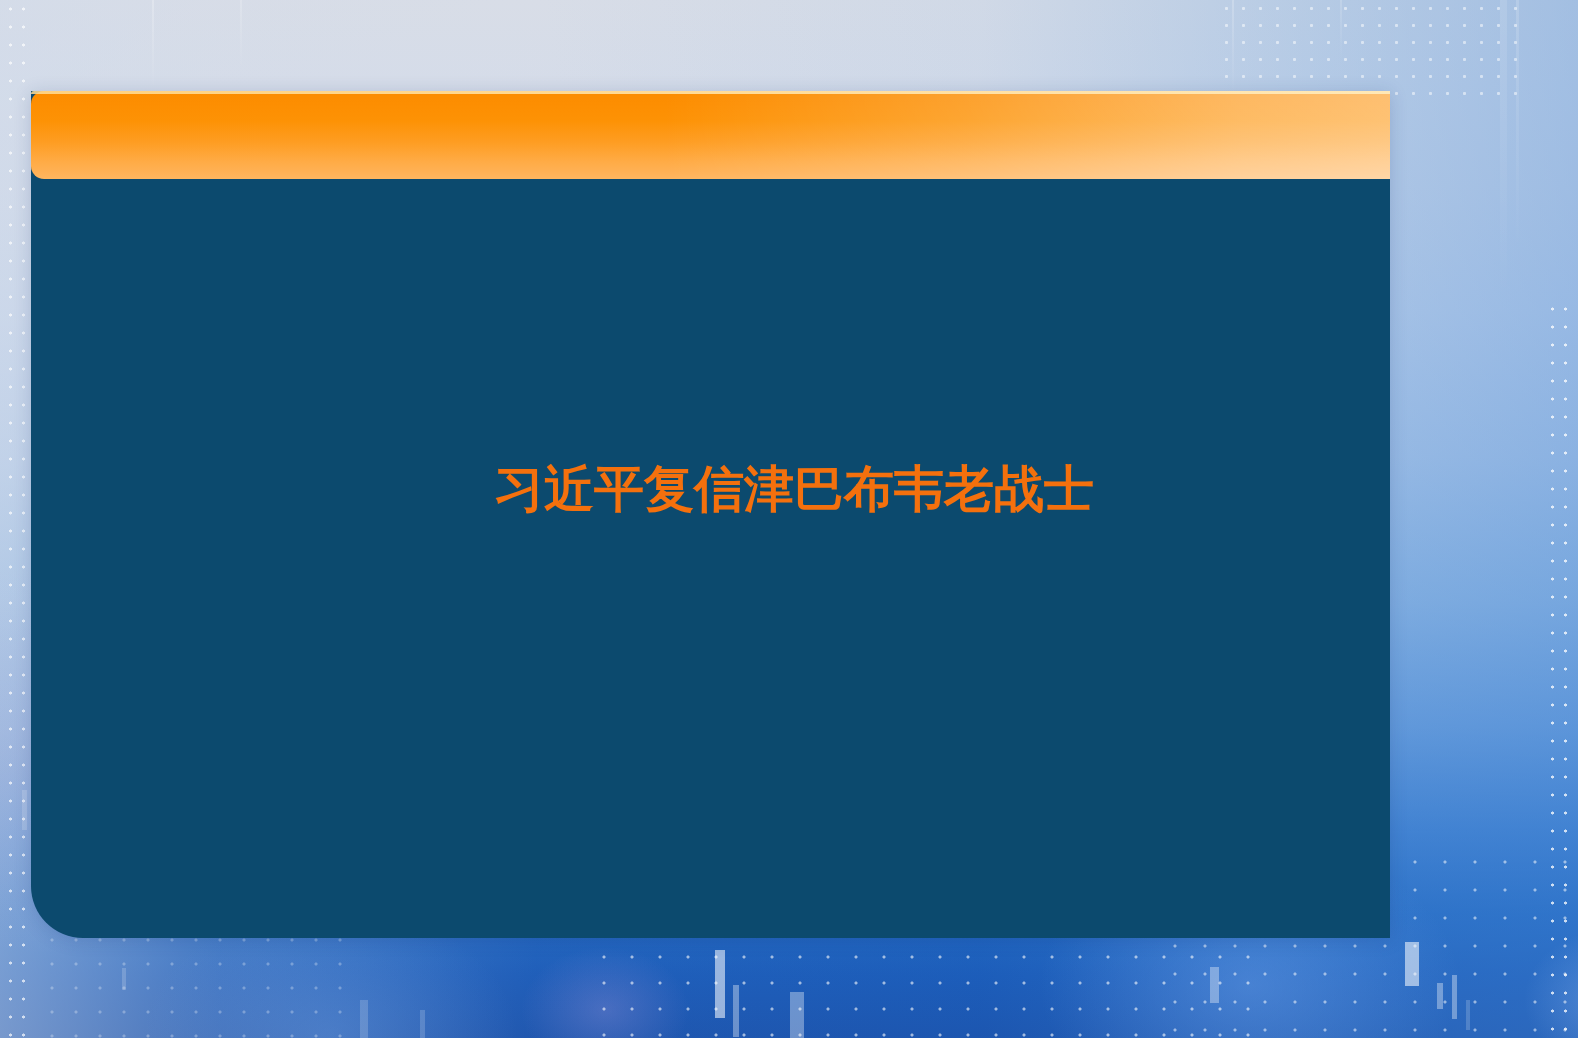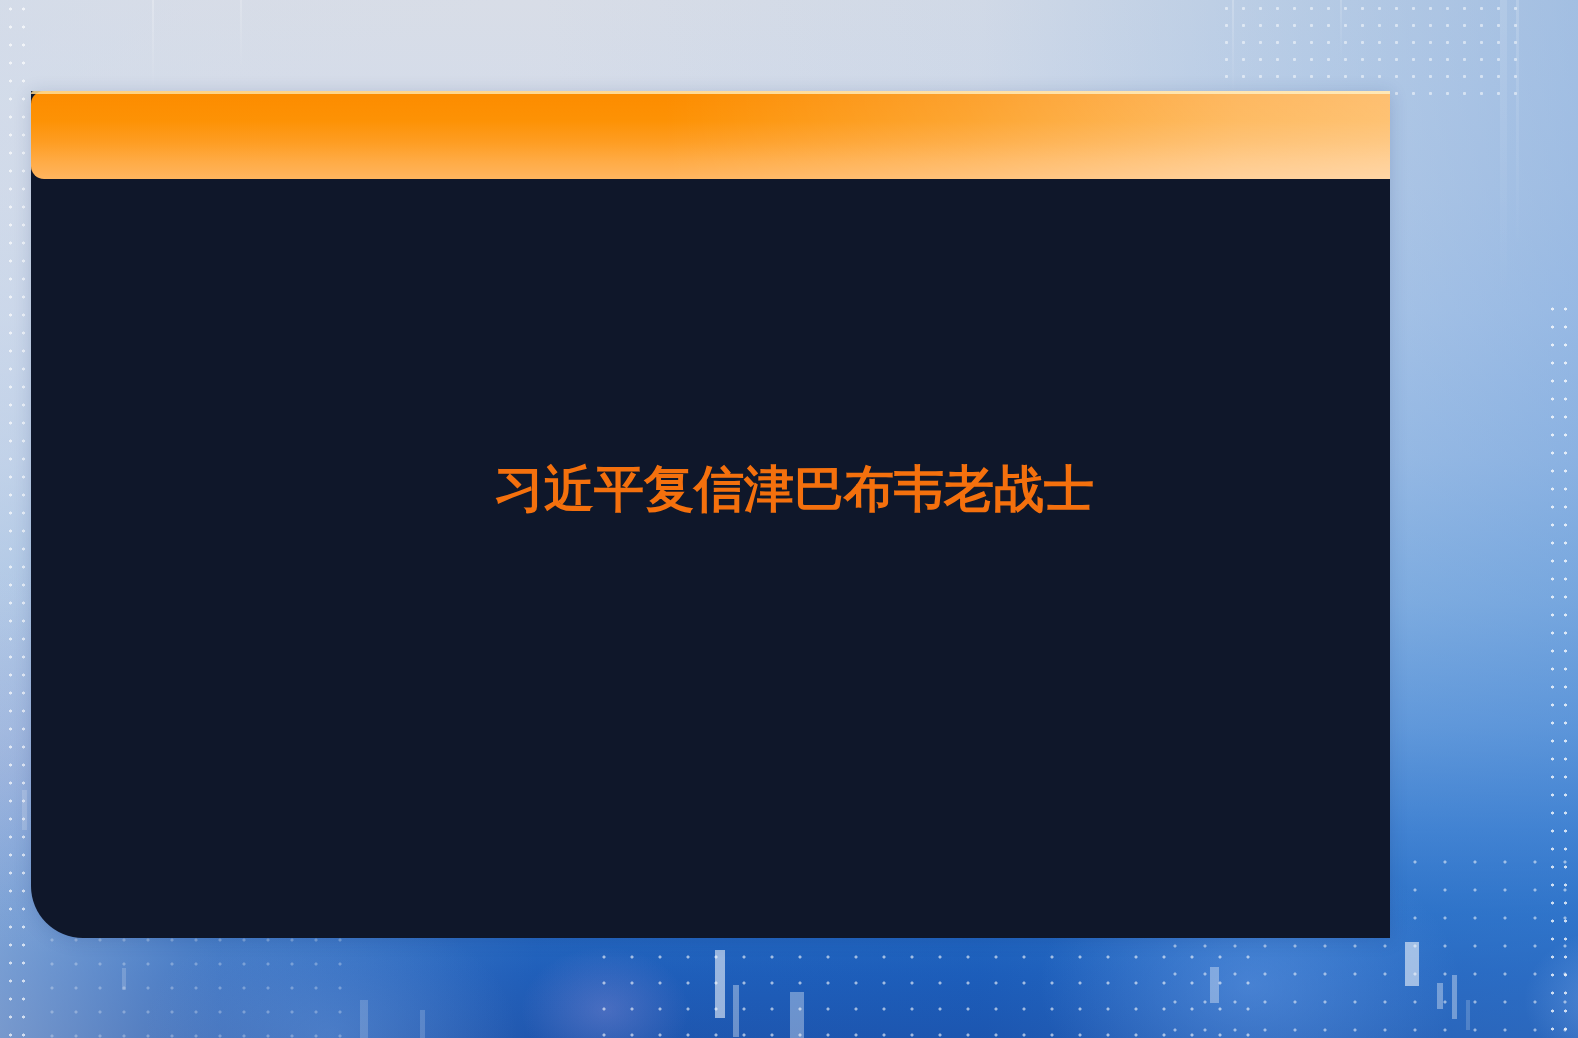--- a/index.html
+++ b/index.html
@@ -94,21 +94,21 @@
     background: linear-gradient(to bottom, rgba(255,255,255,0.55), rgba(255,255,255,0));
   }
 
   
   #card {
     position: absolute;
     left: 31px;
     top: 91px;
     width: 1359px;
     height: 847px;
-    background: #0f172a;
+    background: #0c4a6e;
     border-bottom-left-radius: 52px;
     box-shadow: 0 2px 18px rgba(20,50,110,0.18);
     overflow: hidden;
   }
 
   
   #header-bar {
     position: absolute;
     left: 0;
     top: 0;

